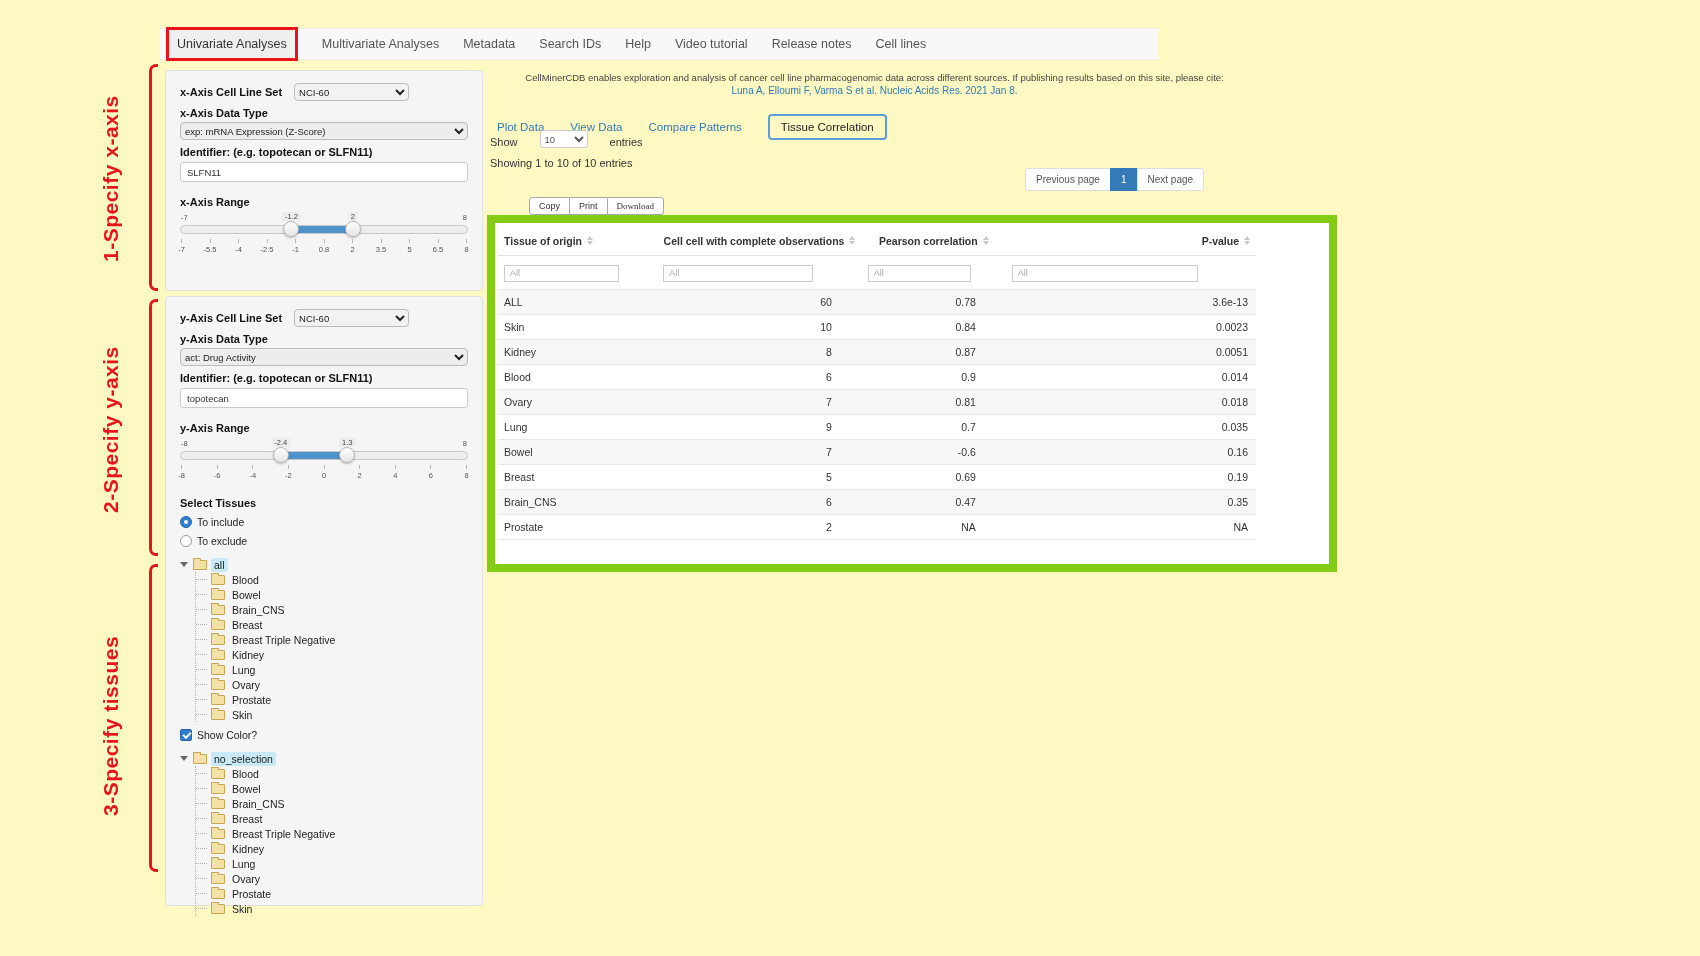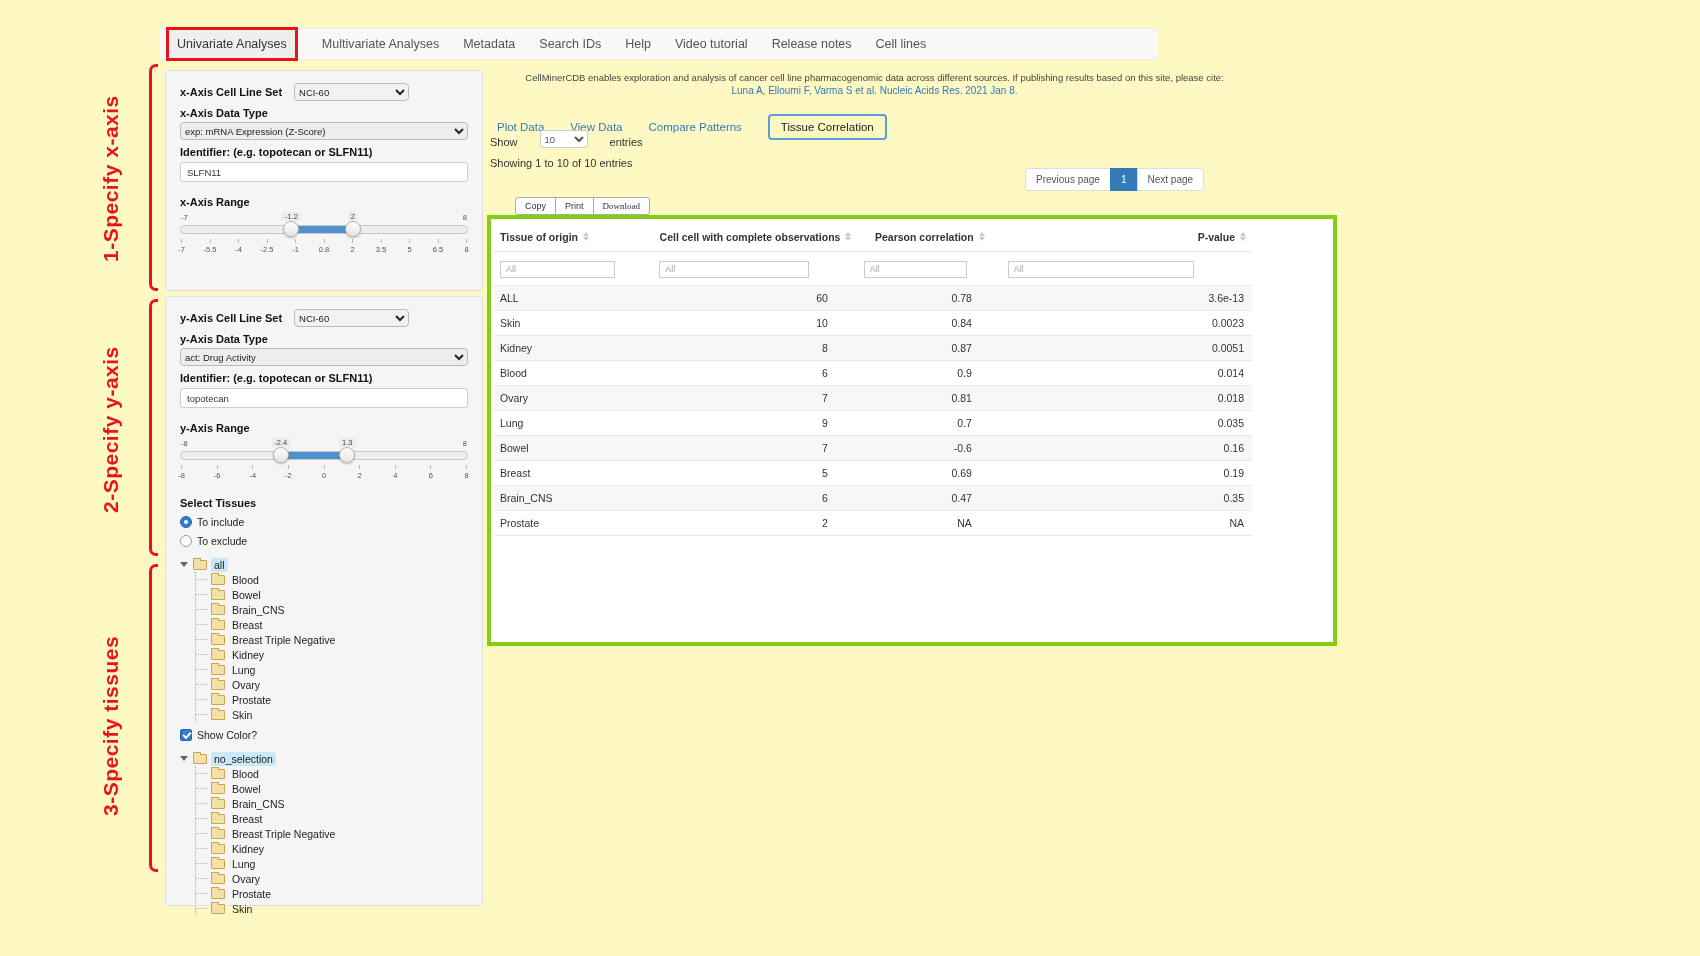--- a/index.html
+++ b/index.html
@@ -105,28 +105,28 @@
     gap:22px; font-size:11px; color:#333; }
   select.entries-select { width:48px; height:18px; font-size:9.5px; color:#555;
     border:1px solid #ccc; border-radius:3px; background:#fff; }
   .showing { position:absolute; top:89px; left:3px; font-size:11px; color:#333; }
   .pagination { position:absolute; top:100px; left:538px; display:flex; }
   .pg-btn { font-size:10px; color:#555; background:#fff; border:1px solid #ddd;
     padding:5px 10px; margin-left:-1px; cursor:pointer; }
   .pg-btn:first-child { border-radius:3px 0 0 3px; margin-left:0; }
   .pg-btn:last-child { border-radius:0 3px 3px 0; }
   .pg-btn.active { background:#337ab7; border-color:#337ab7; color:#fff; }
-  .export-row { position:absolute; top:129px; left:10px; display:flex;padding-left:18px; }
+  .export-row { position:absolute; top:129px; left:24px; display:flex;padding-left:18px; }
   .exp-btn { font-size:9px; color:#333; background:#fff; border:1px solid #aaa;
     padding:3px 9px; margin-left:-1px; cursor:pointer; }
   .exp-btn:first-child { border-radius:3px 0 0 3px; margin-left:0; }
   .exp-btn:last-child { border-radius:0 3px 3px 0;font-family:Liberation Serif, serif; }
 
-  .bluebox { position:absolute; top:147px; left:0; width:850px; height:431px;
-    border:4px solid #84cc16; background:#fff; }
+  .bluebox { position:absolute; top:147px; left:0; width:850px; height:357px;
+    border:8px solid #84cc16; background:#fff; }
   table.data { border-collapse:collapse; width:758px; margin:2px 0 0 3px; table-layout:fixed; }
   table.data col.c1 { width:21%; } table.data col.c2 { width:27%; }
   table.data col.c3 { width:19%; } table.data col.c4 { width:33%; }
   th { font-size:10.5px; font-weight:bold; color:#333; padding:8px 6px 7px 6px;
     border-bottom:1px solid #e3e3e3; }
   th .thwrap { display:inline-flex; align-items:center; gap:5px; }
   th.h1 { text-align:left; } th.h2, th.h3 { text-align:center; } th.h4 { text-align:right; }
   .sort-icon { display:inline-flex; flex-direction:column; gap:1px; cursor:pointer; }
   .sort-icon i { display:block; border:3px solid transparent; }
   .sort-icon i.up { border-bottom:4px solid #c9c9c9; }

